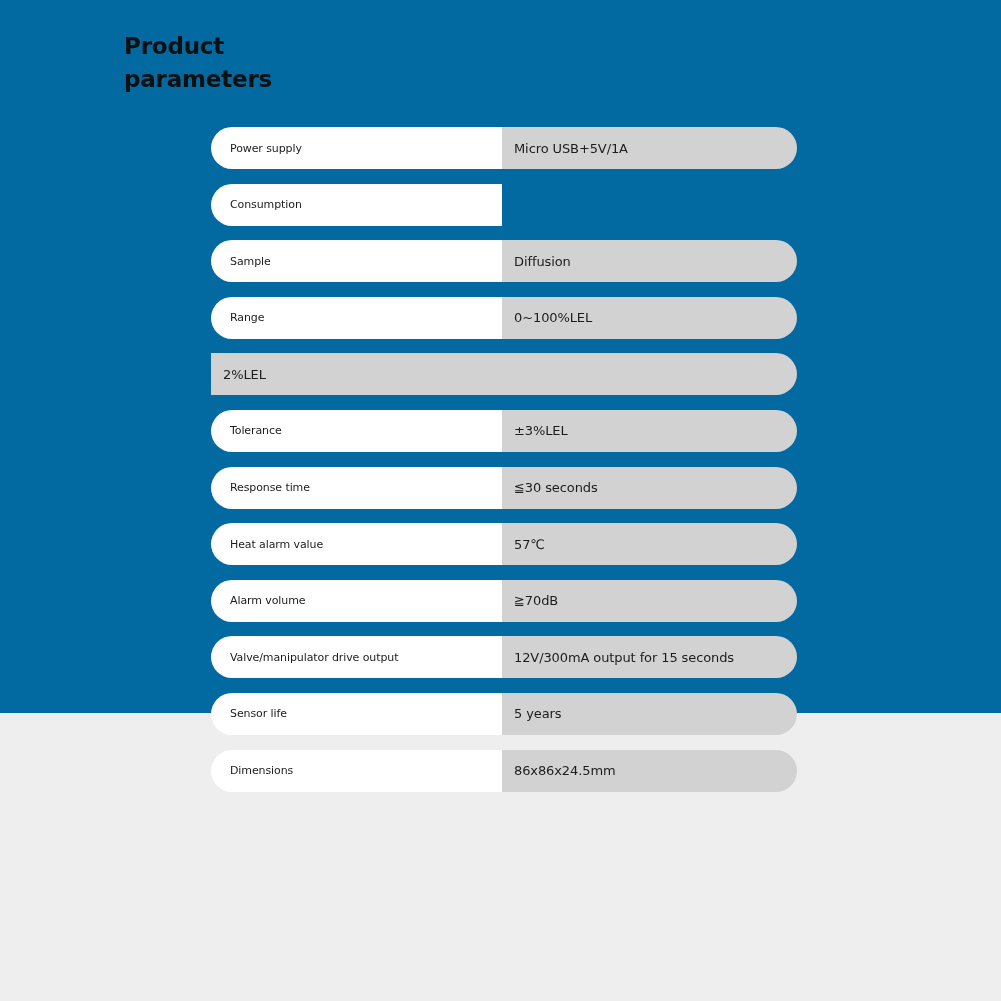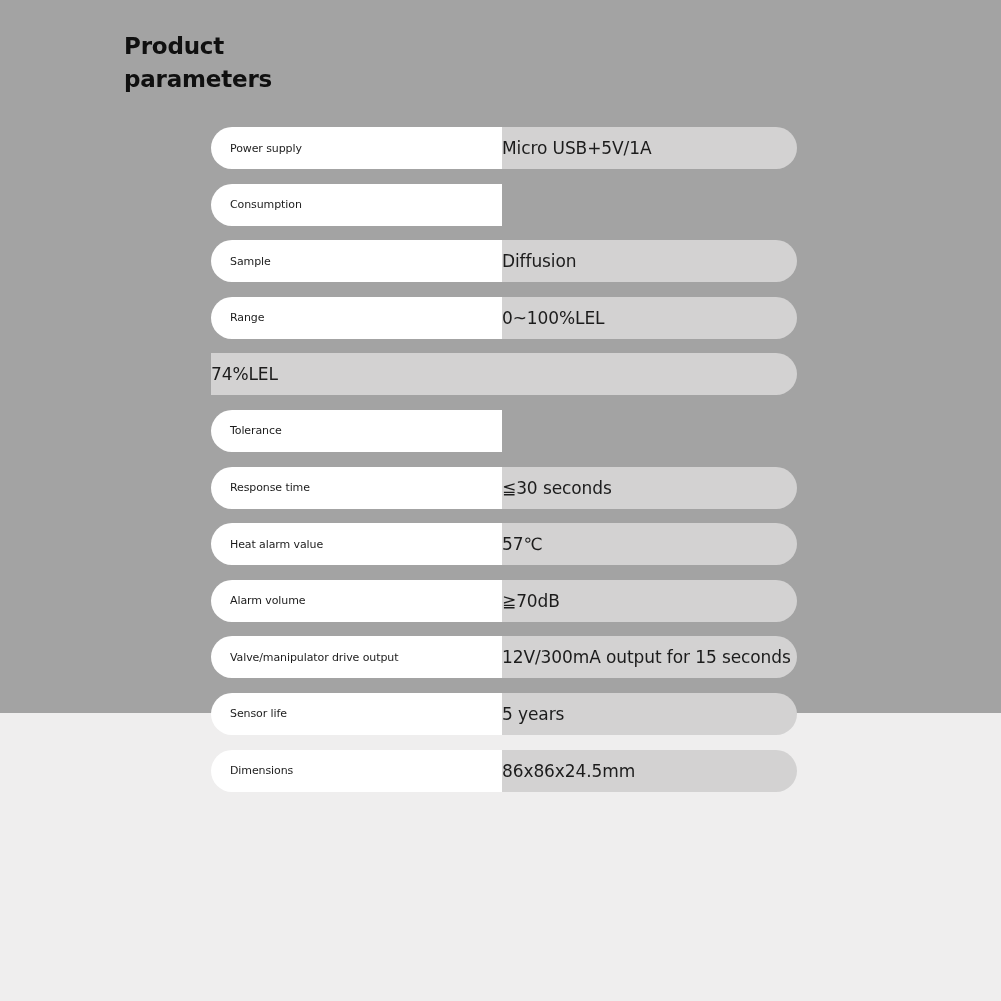--- a/index.html
+++ b/index.html
@@ -10,21 +10,21 @@
     width: 1001px;
     height: 1001px;
     background: #efeeee;
     font-family: "Liberation Sans", sans-serif;
     overflow: hidden;
   }
   #page {
     position: relative;
     width: 1001px;
     height: 713px;
-    background: #a3a3a3;
+    background: #0369a1;
   }
   #page-title {
     position: absolute;
     left: 124px;
     top: 30px;
     width: 280px;
     font-family: "DejaVu Sans", sans-serif;
     font-size: 23px;
     font-weight: bold;
     line-height: 33px;
@@ -61,22 +61,23 @@
     white-space: nowrap;
     overflow: hidden;
   }
   .spec-value {
     box-sizing: border-box;
     flex: 1 1 auto;
     background: #d3d2d2;
     border-radius: 0 21px 21px 0;
     display: flex;
     align-items: center;
+    padding-left: 12px;
     font-family: "DejaVu Sans", sans-serif;
-    font-size: 17px;
+    font-size: 13px;
     color: #1c1c1c;
     letter-spacing: -0.1px;
     white-space: nowrap;
     overflow: hidden;
   }
 </style>
 </head>
 <body>
 
 <div id="page">
@@ -94,24 +95,25 @@
       </div>
       <div class="spec-row">
         <div class="spec-label">Sample</div>
         <div class="spec-value">Diffusion</div>
       </div>
       <div class="spec-row">
         <div class="spec-label">Range</div>
         <div class="spec-value">0~100%LEL</div>
       </div>
       <div class="spec-row">
-        <div class="spec-value">74%LEL</div>
+        <div class="spec-value">2%LEL</div>
       </div>
       <div class="spec-row">
         <div class="spec-label">Tolerance</div>
+        <div class="spec-value">±3%LEL</div>
       </div>
       <div class="spec-row">
         <div class="spec-label">Response time</div>
         <div class="spec-value">≦30 seconds</div>
       </div>
       <div class="spec-row">
         <div class="spec-label">Heat alarm value</div>
         <div class="spec-value">57℃</div>
       </div>
       <div class="spec-row">

